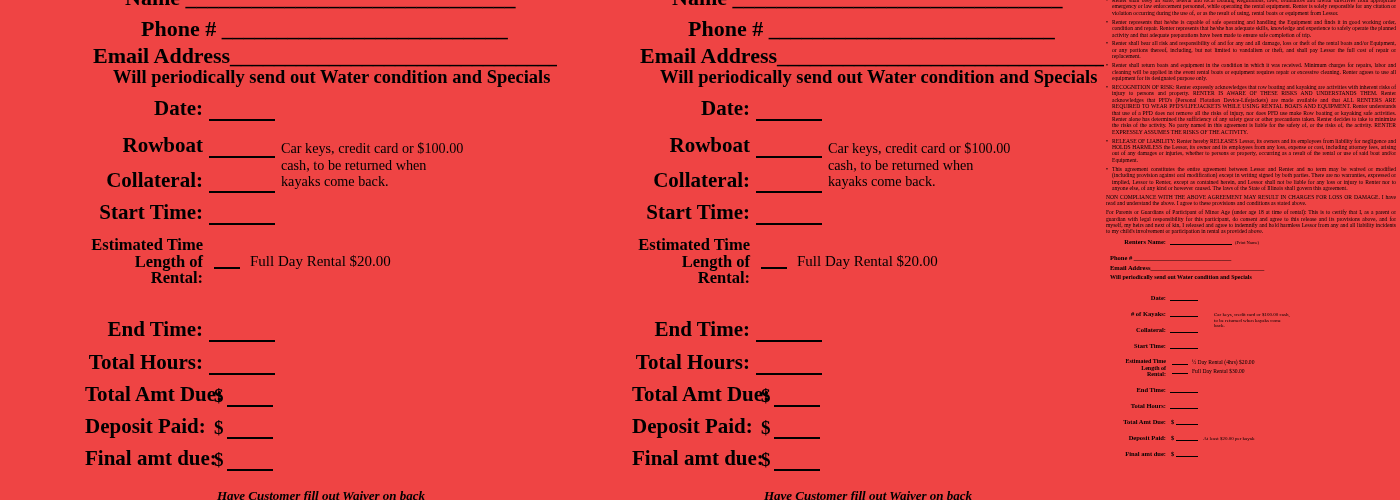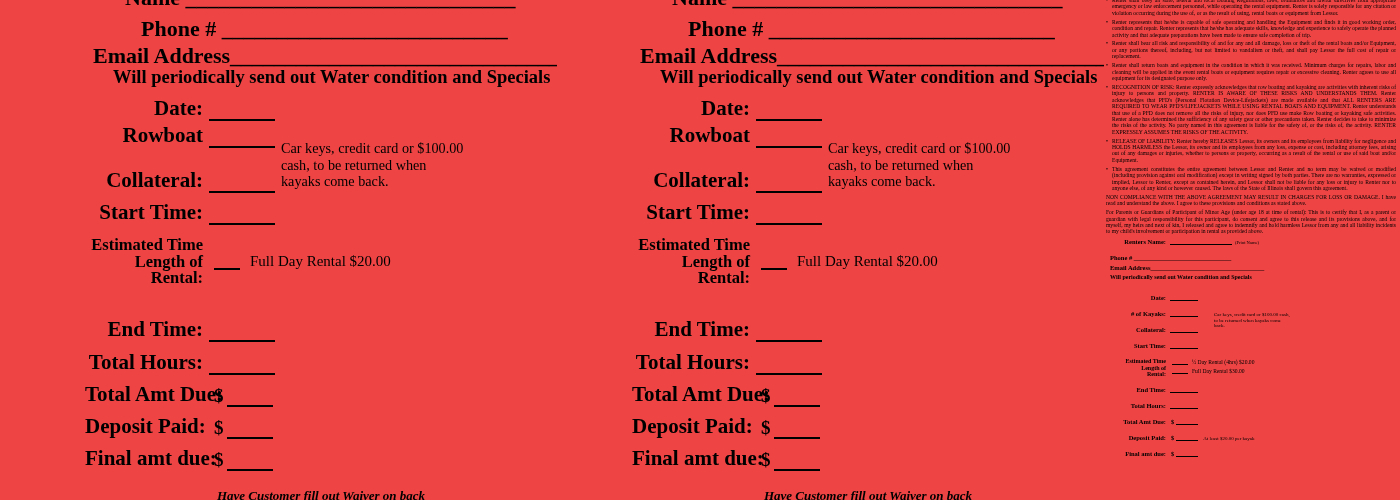--- a/index.html
+++ b/index.html
@@ -26,37 +26,37 @@
   .email-line { position:absolute; top:43px;  left:8px;  font-size:22px; white-space:nowrap; }
   .water-note { position:absolute; top:67px;  left:28px; font-size:18.5px; white-space:nowrap; }
 
   .frow { position:absolute; left:0; display:flex; align-items:flex-end; height:24px; width:100%; }
   .flabel { width:121px; text-align:right; padding-right:3px; white-space:nowrap; }
   .fblank { width:66px; height:22px; border-bottom:2.2px solid #000; margin-left:3px; }
   .fblank.money { width:46px; }
   .dollar { margin-left:8px; font-size:19px; }
 
   .row-date      { top:97px; }
-  .row-rowboat   { top:124px; }
+  .row-rowboat   { top:134px; }
   .row-collat    { top:169px; }
   .row-start     { top:201px; }
   .row-end       { top:318px; }
   .row-hours     { top:351px; }
   .row-amt       { top:383px; }
   .row-deposit   { top:415px; }
   .row-final     { top:447px; }
 
   .collateral-note {
     position:absolute; left:196px; top:140px; width:184px;
     font-weight:normal; font-size:14.2px; line-height:16.5px;
   }
 
   .est-block { position:absolute; top:237px; left:0; display:flex; width:100%; }
   .est-labels { width:121px; text-align:right; padding-right:3px; font-size:16.5px; line-height:16.5px; }
-  .est-option { display:flex; align-items:flex-end; margin-left:8px; align-self:center; }
+  .est-option { display:flex; align-items:center; margin-left:8px; align-self:center; }
   .est-blank { width:26px; height:14px; border-bottom:2px solid #000; margin:0; }
   .est-text { font-size:15px; margin-left:10px; font-weight:normal; white-space:nowrap; }
 
   .waiver-note {
     position:absolute; top:488px; left:0; width:100%;
     text-align:center; font-style:italic; font-size:13px; white-space:nowrap;
   }
 
   
   .terms-col { position:absolute; top:0; left:1106px; width:290px; height:500px; overflow:hidden; }

